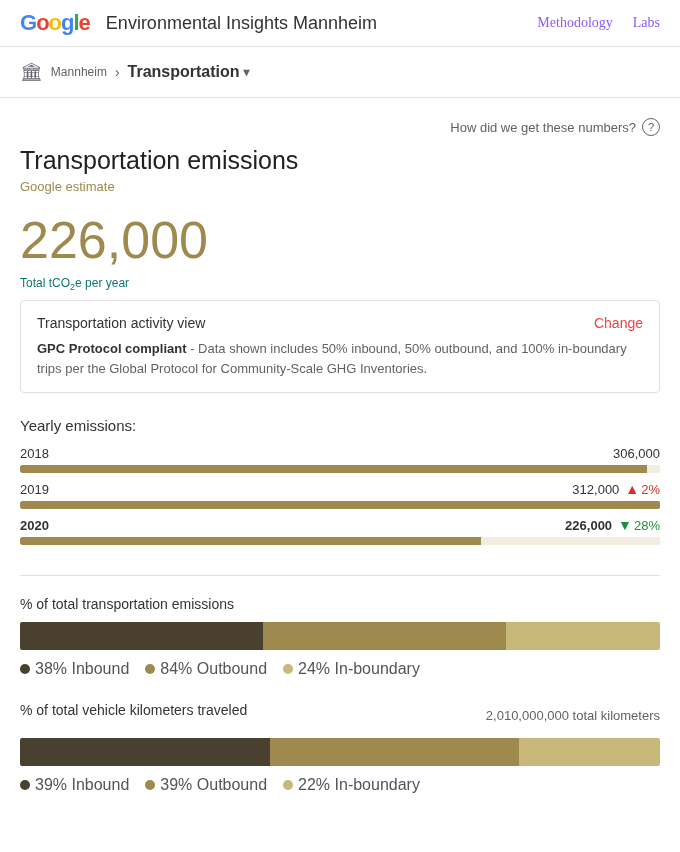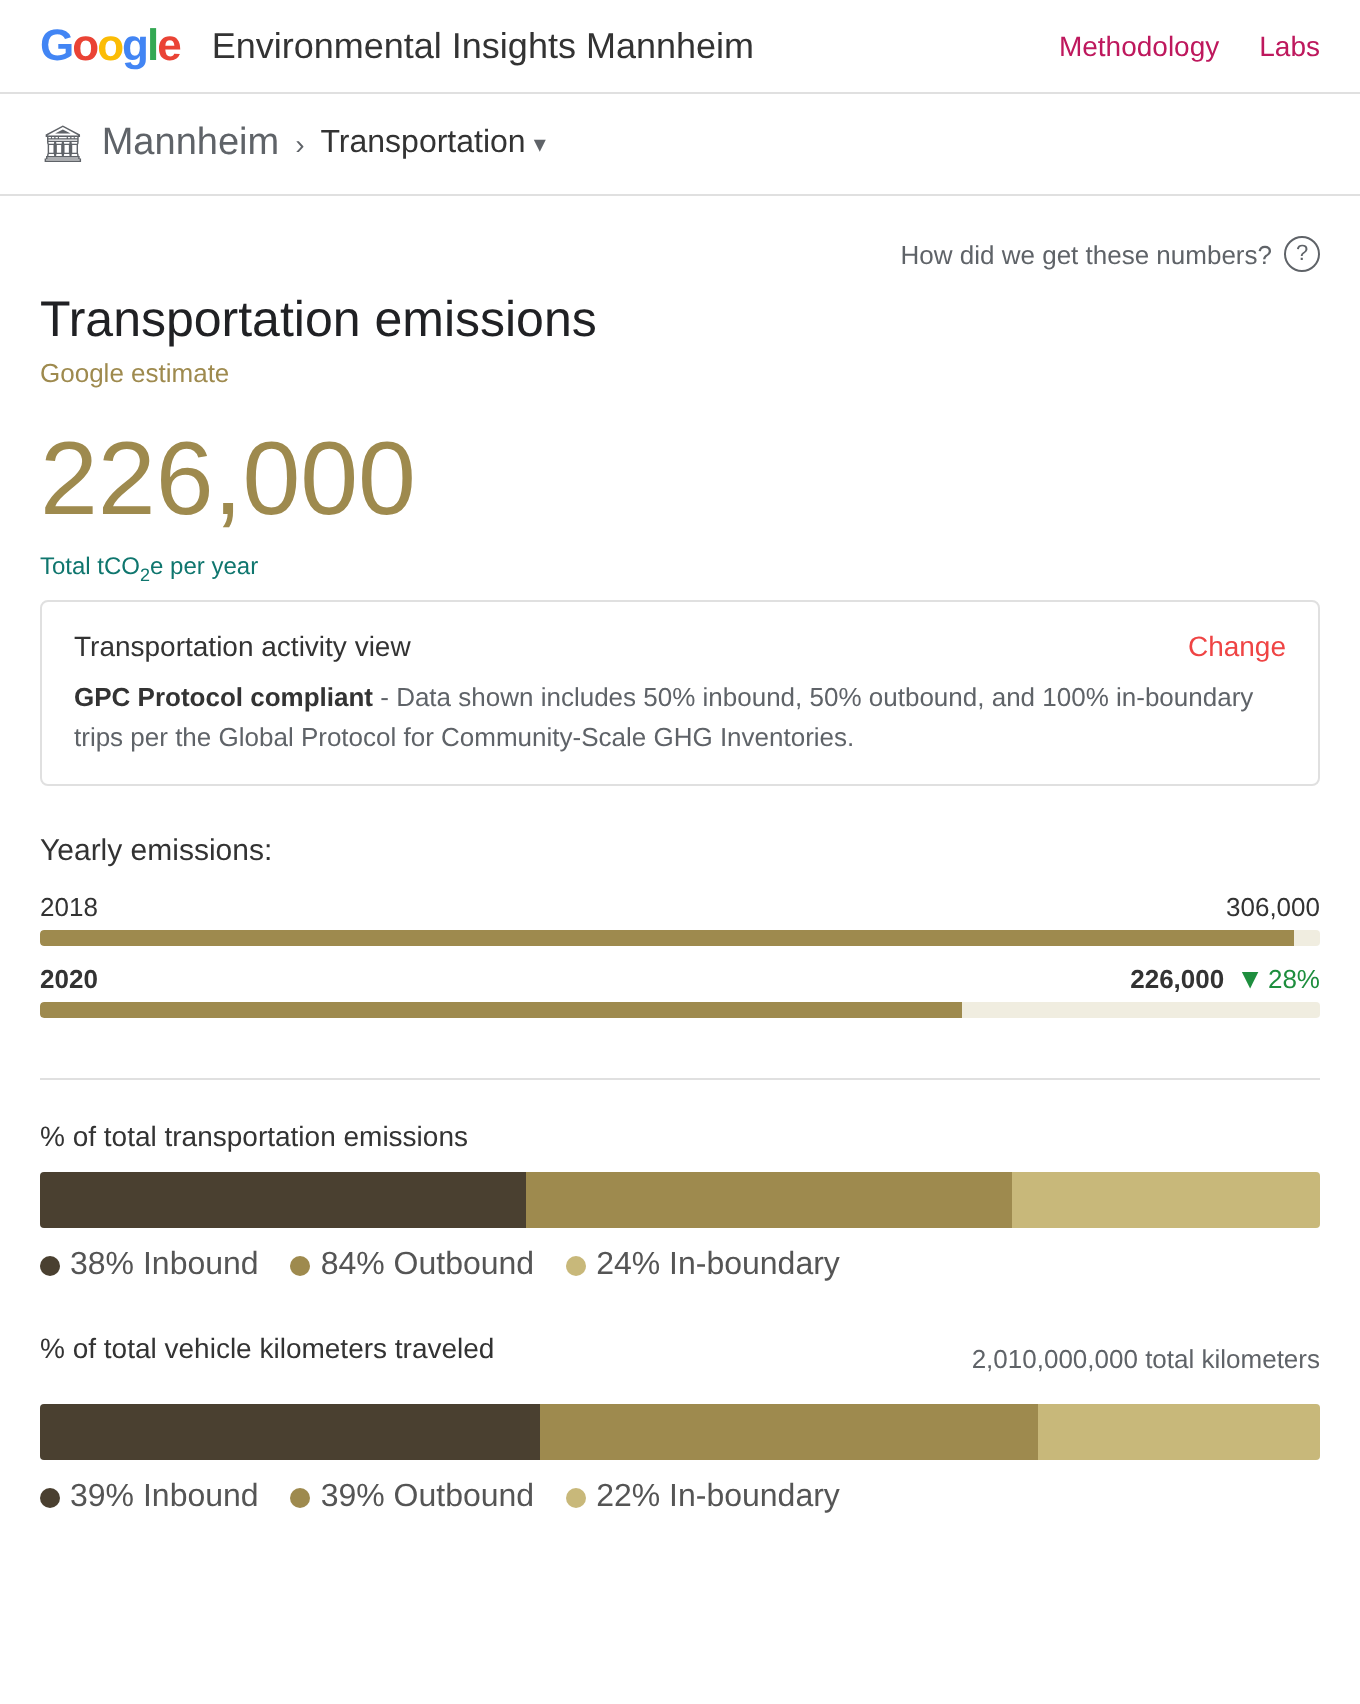--- a/index.html
+++ b/index.html
@@ -29,52 +29,53 @@
       font-size: 18px;
       color: #333;
       flex: 1;
     }
     .header-links {
       display: flex;
       gap: 20px;
     }
     .header-link {
       font-size: 14px;
-      color: #be185d;
+      color: #8b5cf6;
       cursor: pointer;
       text-decoration: none;
+      font-family: Liberation Serif, serif;
     }
 
     
     .breadcrumb {
       display: flex;
       align-items: center;
       padding: 14px 20px;
       border-bottom: 1px solid #e0e0e0;
       gap: 8px;
     }
     .breadcrumb-icon {
       font-size: 18px;
       color: #5f6368;
     }
     .breadcrumb-city {
-      font-size: 19px;
+      font-size: 12px;
       color: #5f6368;
       cursor: pointer;
     }
     .breadcrumb-arrow {
       color: #5f6368;
       font-size: 14px;
     }
     .breadcrumb-current {
       display: flex;
       align-items: center;
       gap: 4px;
       font-size: 16px;
-      font-weight: 400;
+      font-weight: 700;
       color: #333;
       cursor: pointer;
     }
     .chevron-down { font-size: 12px; color: #5f6368; }
 
     
     .main {
       padding: 20px 20px 30px 20px;
     }
 
@@ -333,20 +334,32 @@
         <span class="bar-number">306,000</span>
 
       </div>
     </div>
     <div class="bar-track">
       <div class="bar-fill" style="width:98%"></div>
     </div>
   </div>
       <div class="bar-row">
     <div class="bar-row-header">
+      <span class="bar-year">2019</span>
+      <div class="bar-value-area">
+        <span class="bar-number">312,000</span>
+        <span class="change-badge change-up"><span class="arrow-up">▲</span> 2%</span>
+      </div>
+    </div>
+    <div class="bar-track">
+      <div class="bar-fill" style="width:100%"></div>
+    </div>
+  </div>
+      <div class="bar-row">
+    <div class="bar-row-header">
       <span class="bar-year bold">2020</span>
       <div class="bar-value-area">
         <span class="bar-number bold">226,000</span>
         <span class="change-badge change-down"><span class="arrow-down">▼</span> 28%</span>
       </div>
     </div>
     <div class="bar-track">
       <div class="bar-fill" style="width:72%"></div>
     </div>
   </div>

